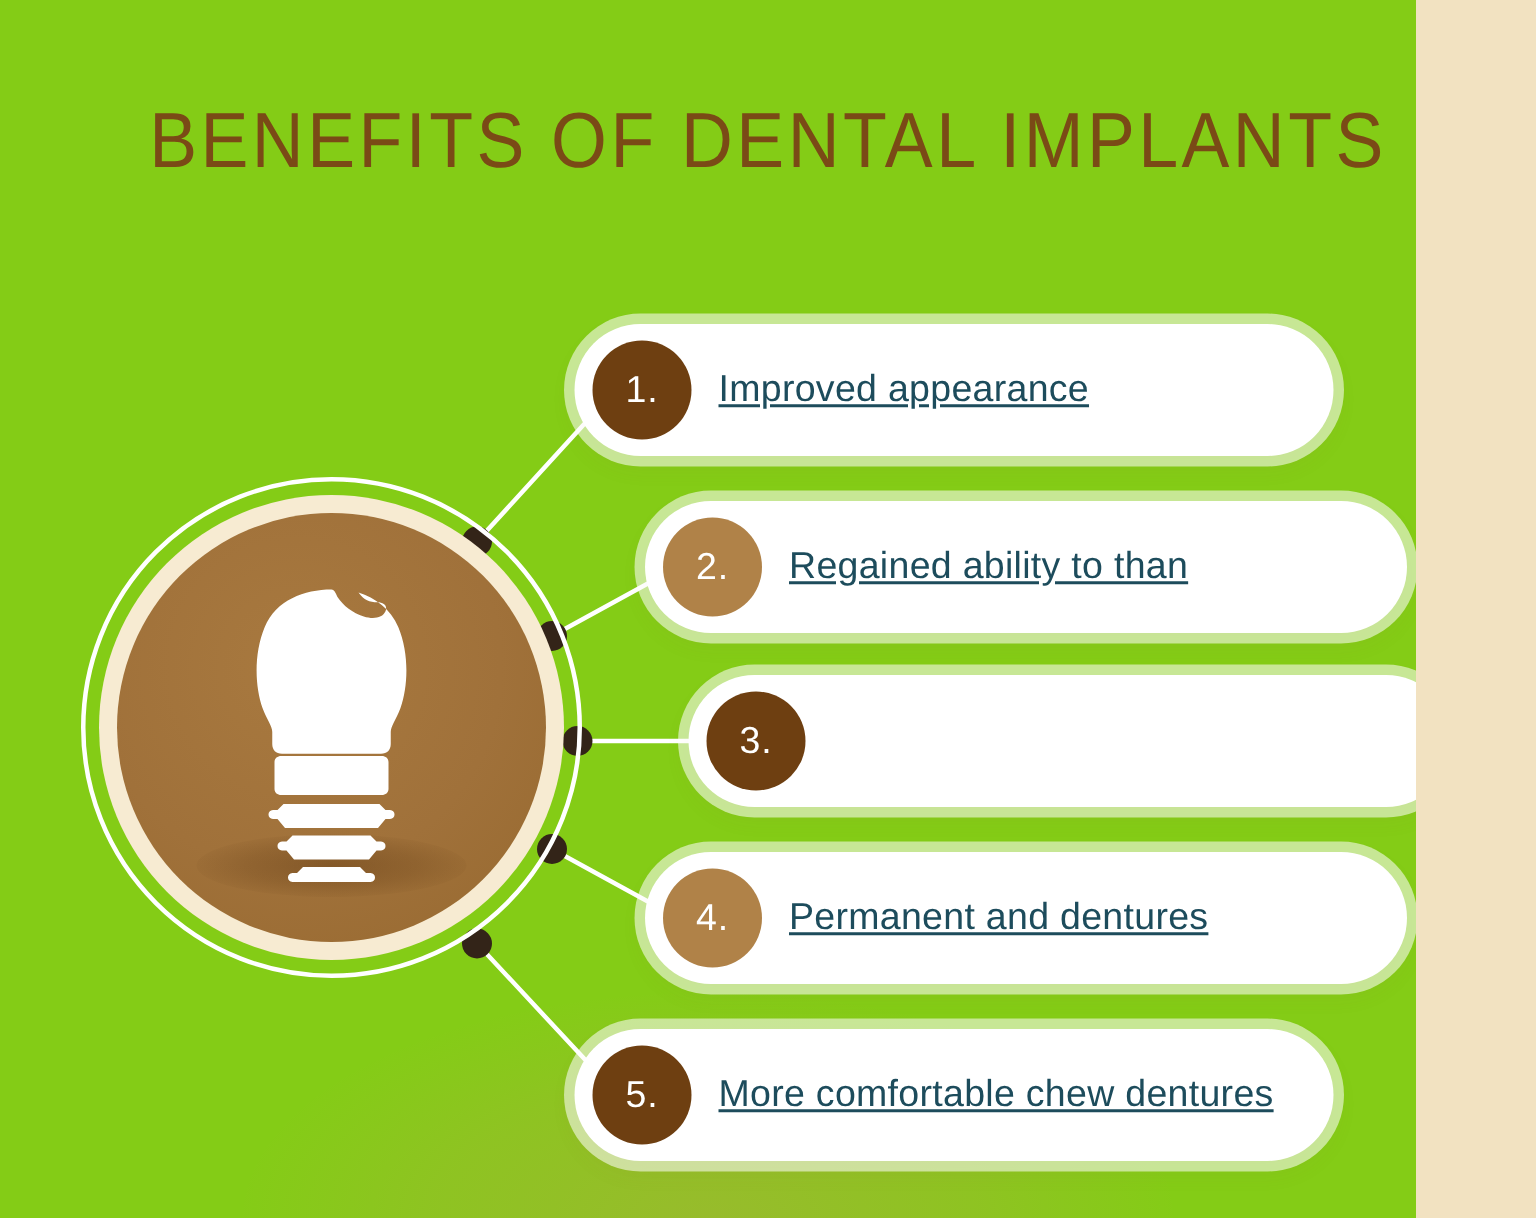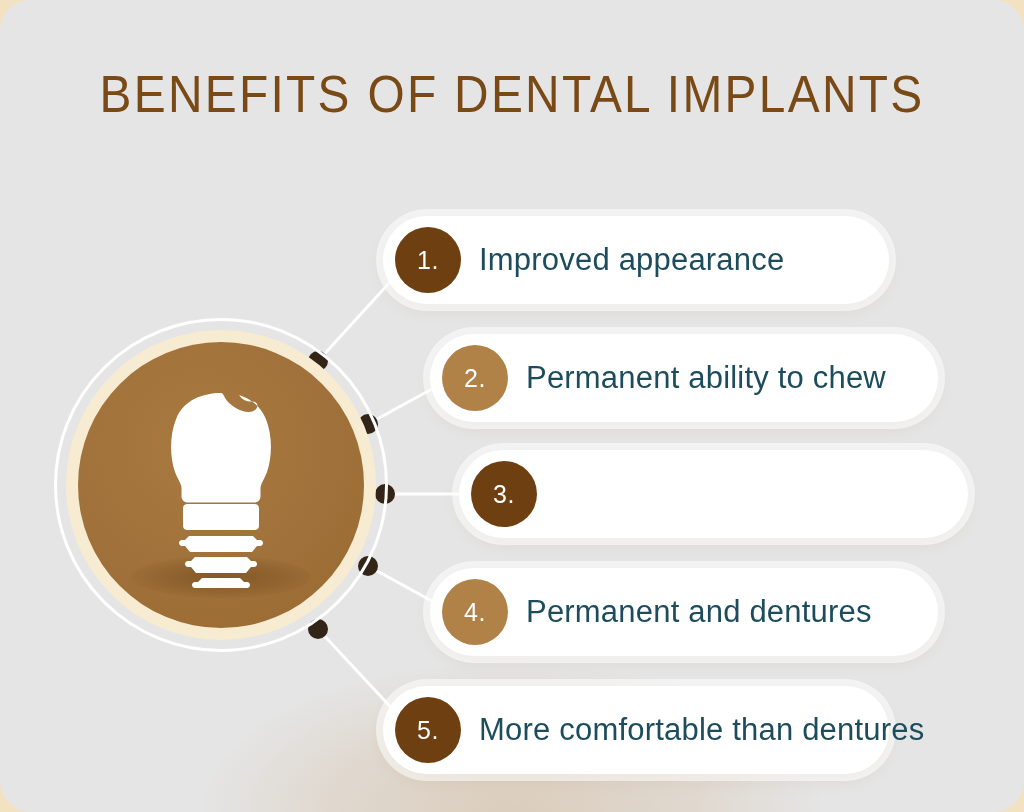--- a/index.html
+++ b/index.html
@@ -3,26 +3,25 @@
 <meta charset="utf-8">
 <style>
   html, body {
     margin: 0;
     padding: 0;
     background: #f2e2c1;
   }
 
   #poster {
     position: relative;
-    width: 1024px;
+    width: 944px;
     height: 812px;
     overflow: hidden;
-    background: #e5e5e5;
+    background: #84cc16;
     font-family: "Liberation Sans", sans-serif;
-    border-radius: 31px;
     -webkit-font-smoothing: antialiased;
   }
 
   
   #bottom-glow {
     position: absolute;
     left: 50%;
     bottom: -150px;
     width: 620px;
     height: 300px;
@@ -147,24 +146,25 @@
   .badge-dark  { background: #6e3f11; }
   .badge-light { background: #b08248; }
 
   .benefit-label {
     position: absolute;
     top: 50%;
     left: 96px;
     transform: translateY(-50%);
     color: #1d4c5c;
     font-family: "Liberation Sans", sans-serif;
-    font-size: 31px;
+    font-size: 25px;
     font-weight: 400;
     letter-spacing: 0.2px;
     white-space: nowrap;
+    text-decoration: underline;
   }
 </style>
 </head>
 <body>
 
 <div id="poster">
 
   <div id="bottom-glow"></div>
 
   <div id="title">BENEFITS OF DENTAL IMPLANTS</div>
@@ -293,21 +293,21 @@
       <span>1.</span>
     </div>
     <div class="benefit-label">Improved appearance</div>
   </div>
 
   <div class="benefit-row" style="left:430px; top:334px; width:508px;">
     <div class="card"></div>
     <div class="num-badge badge-light">
       <span>2.</span>
     </div>
-    <div class="benefit-label">Permanent ability to chew</div>
+    <div class="benefit-label">Regained ability to than</div>
   </div>
 
   <div class="benefit-row" style="left:459px; top:450px; width:509px;">
     <div class="card"></div>
     <div class="num-badge badge-dark">
       <span>3.</span>
     </div>
   </div>
 
   <div class="benefit-row" style="left:430px; top:568px; width:508px;">
@@ -316,16 +316,16 @@
       <span>4.</span>
     </div>
     <div class="benefit-label">Permanent and dentures</div>
   </div>
 
   <div class="benefit-row" style="left:383px; top:686px; width:506px;">
     <div class="card"></div>
     <div class="num-badge badge-dark">
       <span>5.</span>
     </div>
-    <div class="benefit-label">More comfortable than dentures</div>
+    <div class="benefit-label">More comfortable chew dentures</div>
   </div>
 
 </div>
 
 </body></html>

